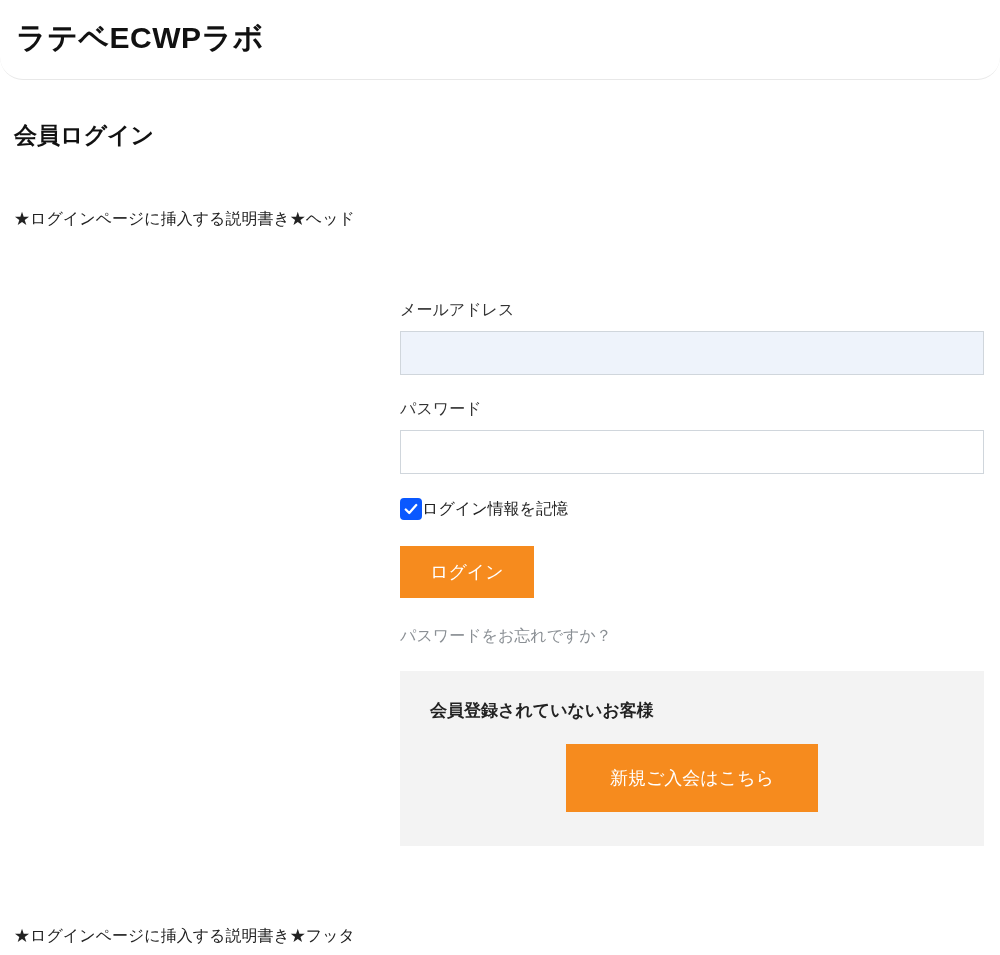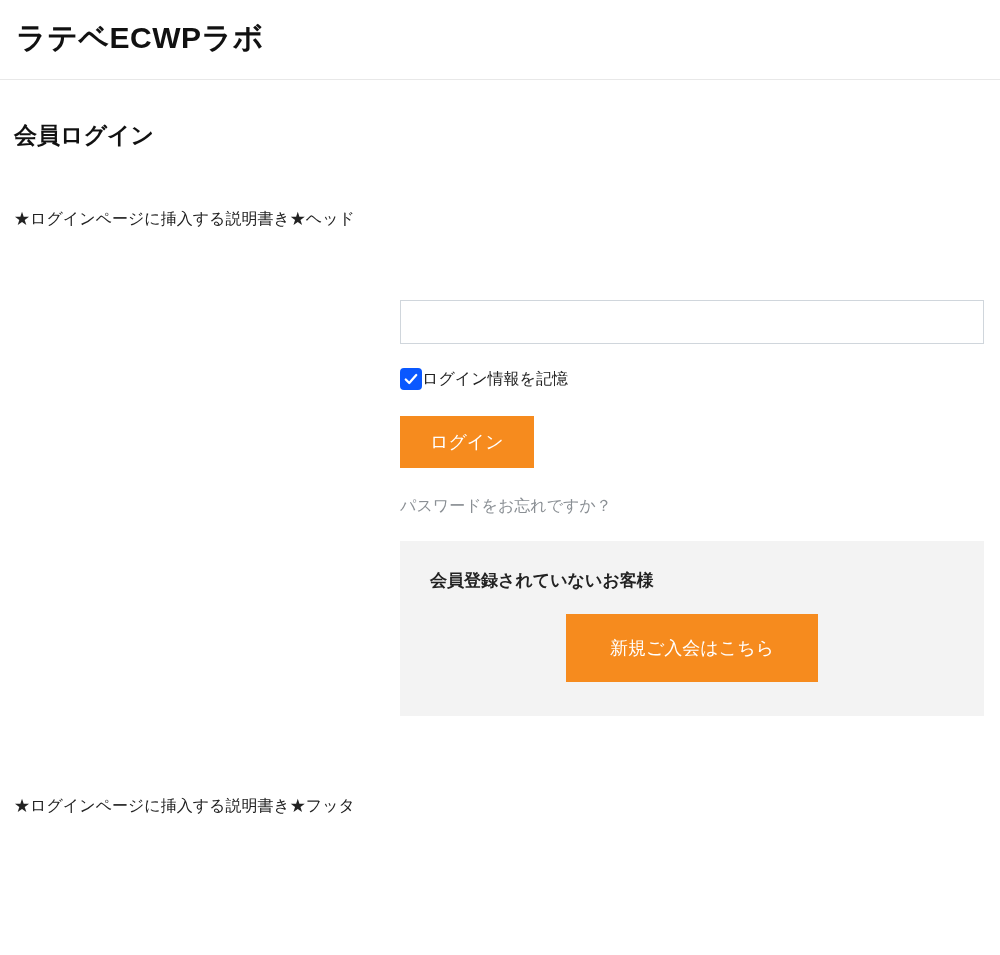--- a/index.html
+++ b/index.html
@@ -5,20 +5,21 @@
     * { box-sizing: border-box; margin: 0; padding: 0; }
     body {
       font-family: "Hiragino Kaku Gothic ProN", "Hiragino Sans", Meiryo, sans-serif;
       background: #ffffff;
       color: #222;
       width: 1000px;
     }
     .site-header {
       padding: 18px 16px 20px 16px;
       border-bottom: 1px solid #e8e8e8;
+      border-radius: 23px;
     }
     .site-title {
       font-size: 30px;
       font-weight: 800;
       letter-spacing: 0.5px;
       color: #111;
     }
     .page-body {
       padding: 40px 14px 40px 14px;
     }
@@ -154,22 +155,27 @@
 
   <h2 class="page-title">会員ログイン</h2>
 
   <p class="desc-head">★ログインページに挿入する説明書き★ヘッド</p>
 
   <div class="login-area">
     <div class="login-spacer"></div>
 
     <form class="login-form">
 
-
       <div class="field-group">
+        <label class="field-label">メールアドレス</label>
+        <input type="text" class="text-input email" value="" style="">
+      </div>
+
+      <div class="field-group">
+        <label class="field-label">パスワード</label>
         <input type="password" class="text-input" value="" style="">
       </div>
 
       <div class="remember-row">
         <span class="checkbox">
           <svg viewBox="0 0 16 16">
             <path d="M2 8.5 L6 12.5 L14 3.5" stroke="#ffffff" stroke-width="2.6" fill="none" stroke-linecap="round" stroke-linejoin="round"></path>
           </svg>
         </span>
         <span class="remember-label">ログイン情報を記憶</span>

